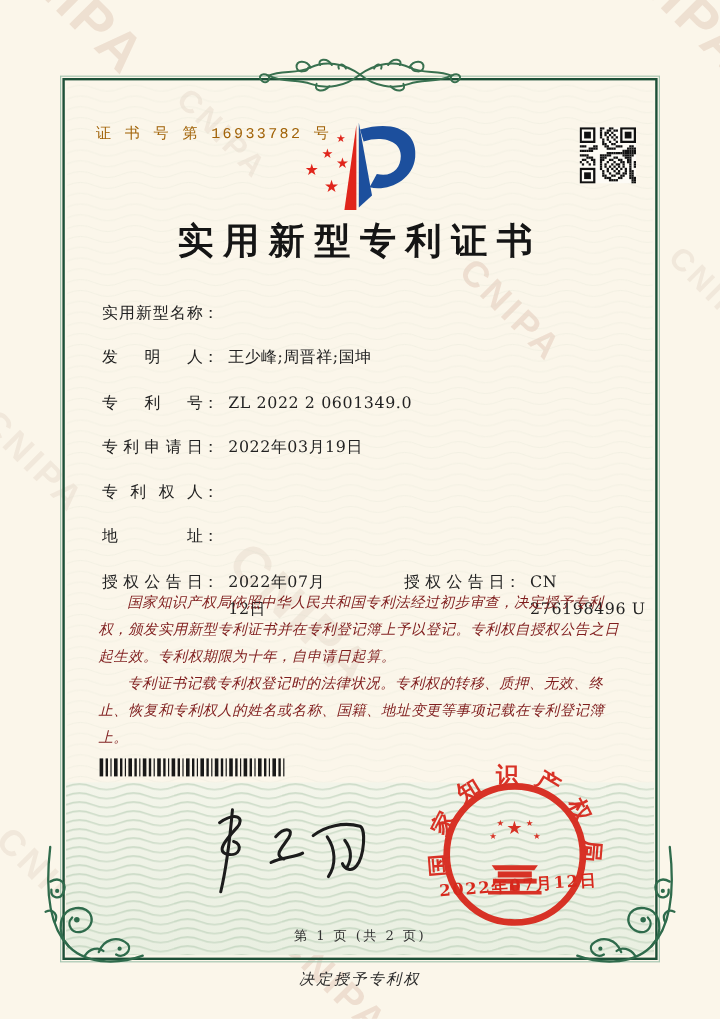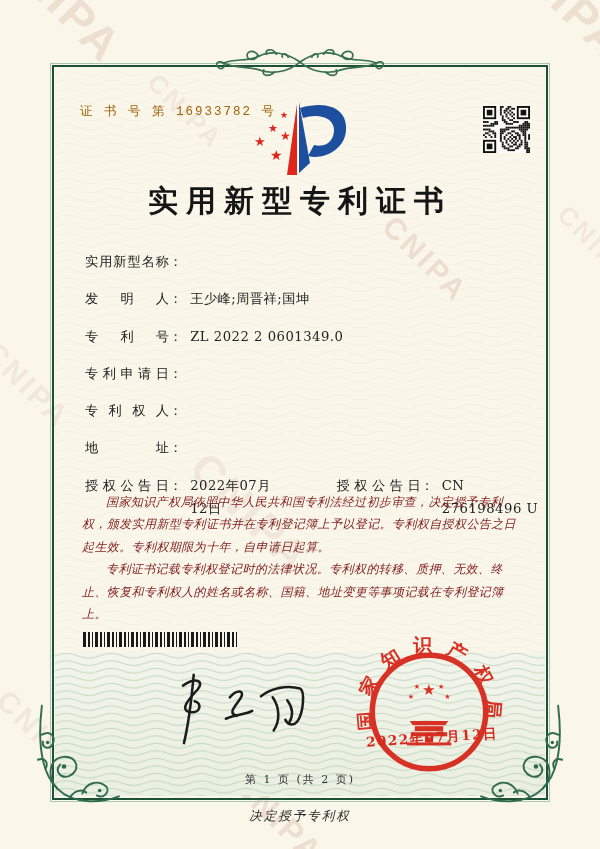--- a/index.html
+++ b/index.html
@@ -381,20 +381,21 @@
       <span class="fvalue">王少峰;周晋祥;国坤</span>
     </div>
     <div class="frow">
       <span class="flabel">专利号</span>
         <span class="fcolon">：</span>
       <span class="fvalue">ZL 2022 2 0601349.0</span>
     </div>
     <div class="frow">
       <span class="flabel">专利申请日</span>
         <span class="fcolon">：</span>
+      <span class="fvalue">2022年03月19日</span>
     </div>
     <div class="frow">
       <span class="flabel">专利权人</span>
         <span class="fcolon">：</span>
     </div>
     <div class="frow">
       <span class="flabel">地址</span>
         <span class="fcolon">：</span>
     </div>
     <div class="frow">

